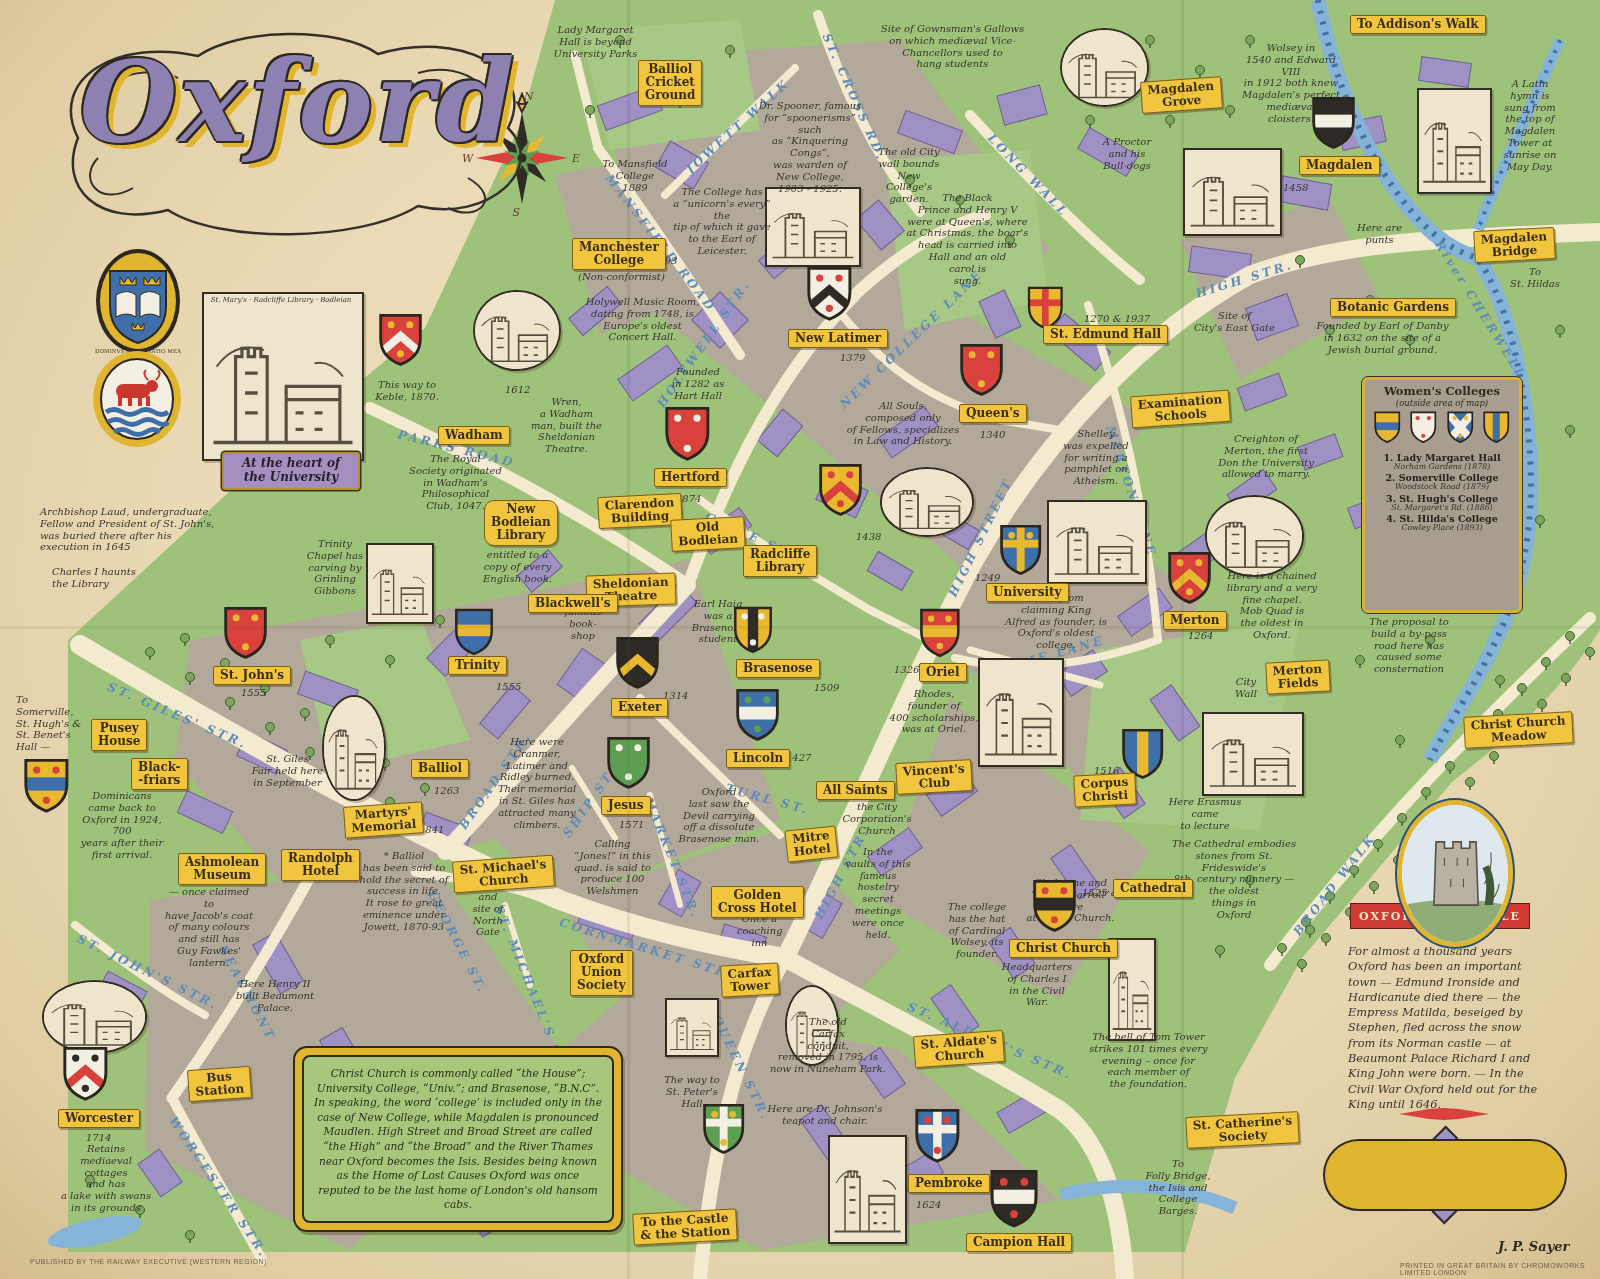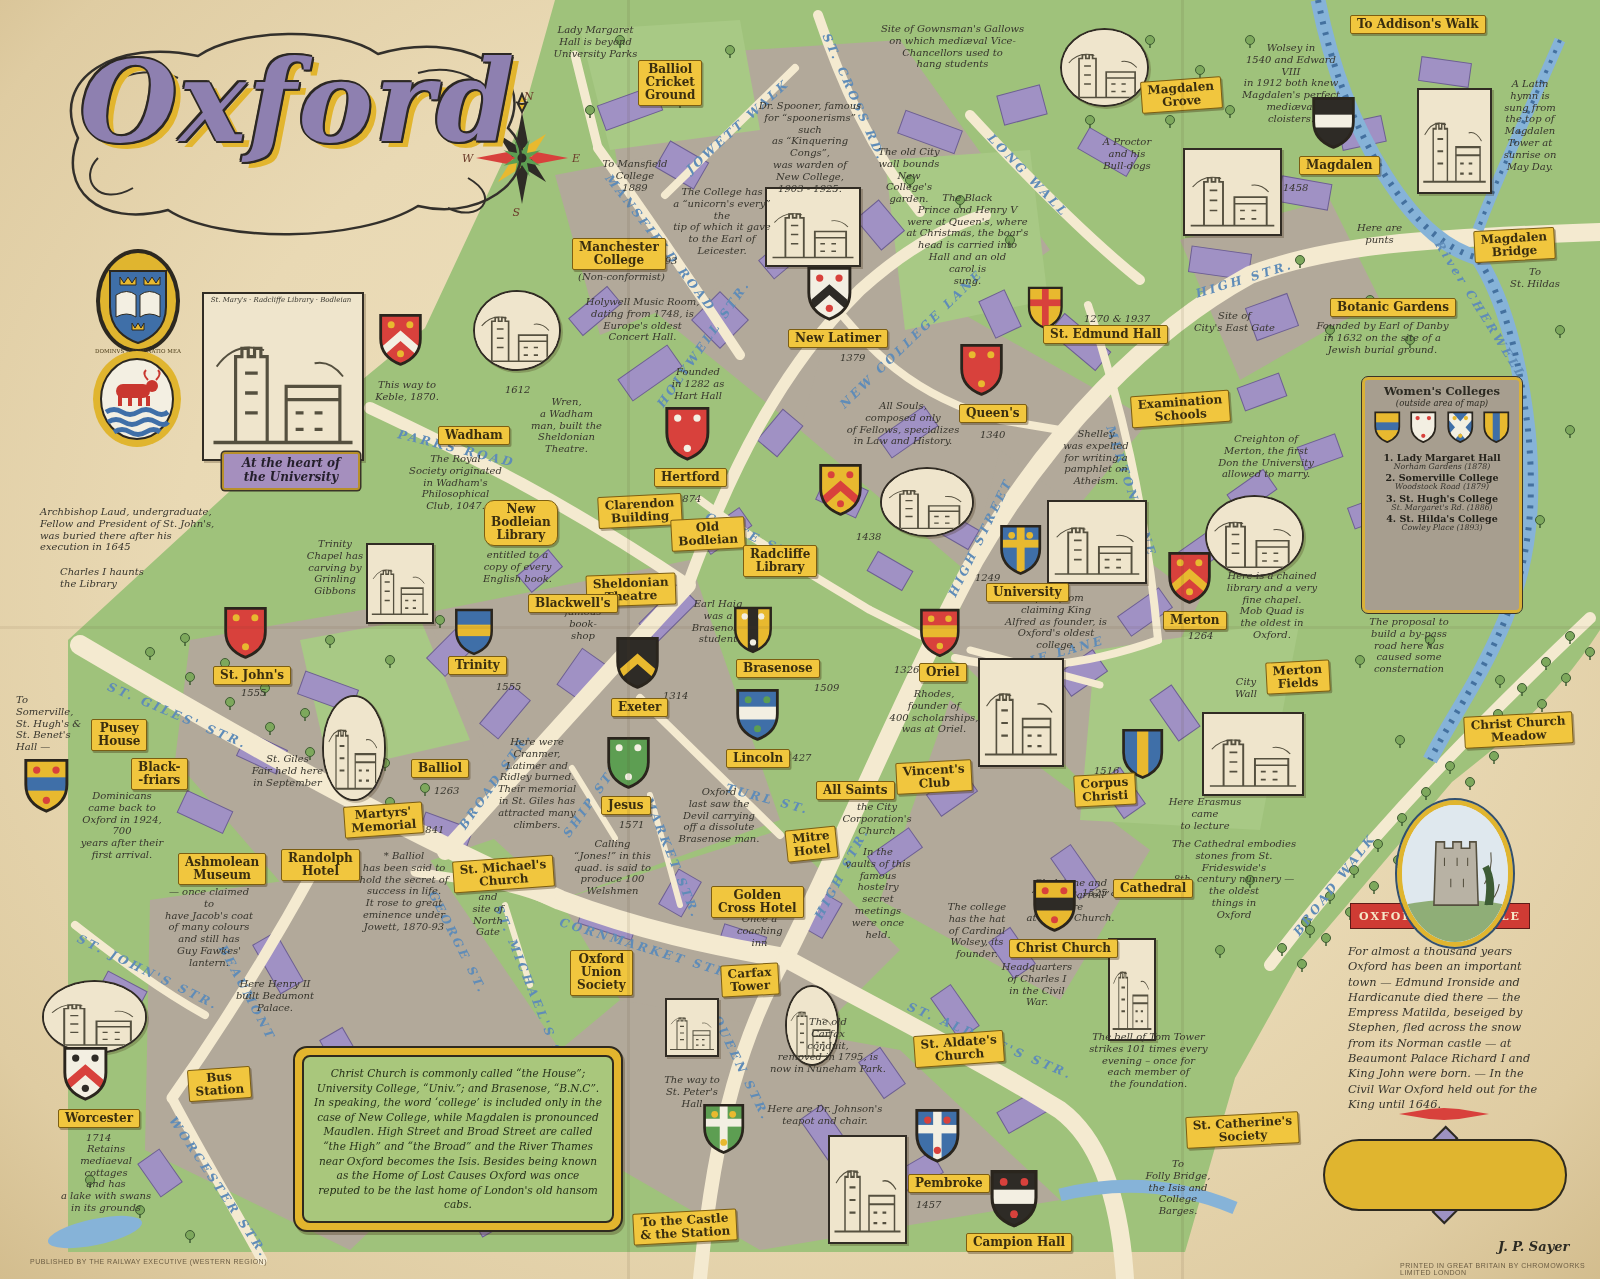--- a/index.html
+++ b/index.html
@@ -820,21 +820,21 @@
       <div class="year" style="left: 786px; top: 753px;">1427</div>
       <div class="year" style="left: 856px; top: 532px;">1438</div>
       <div class="year" style="left: 975px; top: 573px;">1249</div>
       <div class="year" style="left: 894px; top: 665px;">1326</div>
       <div class="year" style="left: 1188px; top: 631px;">1264</div>
       <div class="year" style="left: 1094px; top: 766px;">1516</div>
       <div class="year" style="left: 1082px; top: 888px;">1525
 &amp; 1546</div>
       <div class="year" style="left: 1283px; top: 183px;">1458</div>
       <div class="year" style="left: 86px; top: 1133px;">1714</div>
-      <div class="year" style="left: 916px; top: 1200px;">1457</div>
+      <div class="year" style="left: 916px; top: 1200px;">1624</div>
       <div class="year" style="left: 419px; top: 825px;">1841</div>
       <div class="note" style="left: 548px; top: 24px; width: 95px;">Lady Margaret
 Hall is beyond
 University Parks</div>
       <div class="note" style="left: 880px; top: 23px; width: 145px;">Site of Gownsman's Gallows
 on which mediæval Vice-
 Chancellors used to
 hang students</div>
       <div class="note" style="left: 755px; top: 100px; width: 110px;">Dr. Spooner, famous
 for “spoonerisms” such
@@ -889,21 +889,21 @@
 Keble, 1870.</div>
       <div class="note" style="left: 408px; top: 453px; width: 95px;">The Royal
 Society originated
 in Wadham's
 Philosophical
 Club, 1047.</div>
       <div class="note" style="left: 40px; top: 506px; width: 185px; text-align: left;">Archbishop Laud, undergraduate,
 Fellow and President of St. John's,
 was buried there after his
 execution in 1645</div>
-      <div class="note" style="left: 52px; top: 566px; width: 95px; text-align: left; margin-left: 8px;">Charles I haunts
+      <div class="note" style="left: 52px; top: 566px; width: 95px; text-align: left;">Charles I haunts
 the Library</div>
       <div class="note" style="left: 300px; top: 538px; width: 70px;">Trinity
 Chapel has
 carving by
 Grinling
 Gibbons</div>
       <div class="note" style="left: 585px; top: 296px; width: 115px;">Holywell Music Room,
 dating from 1748, is
 Europe's oldest
 Concert Hall.</div>

